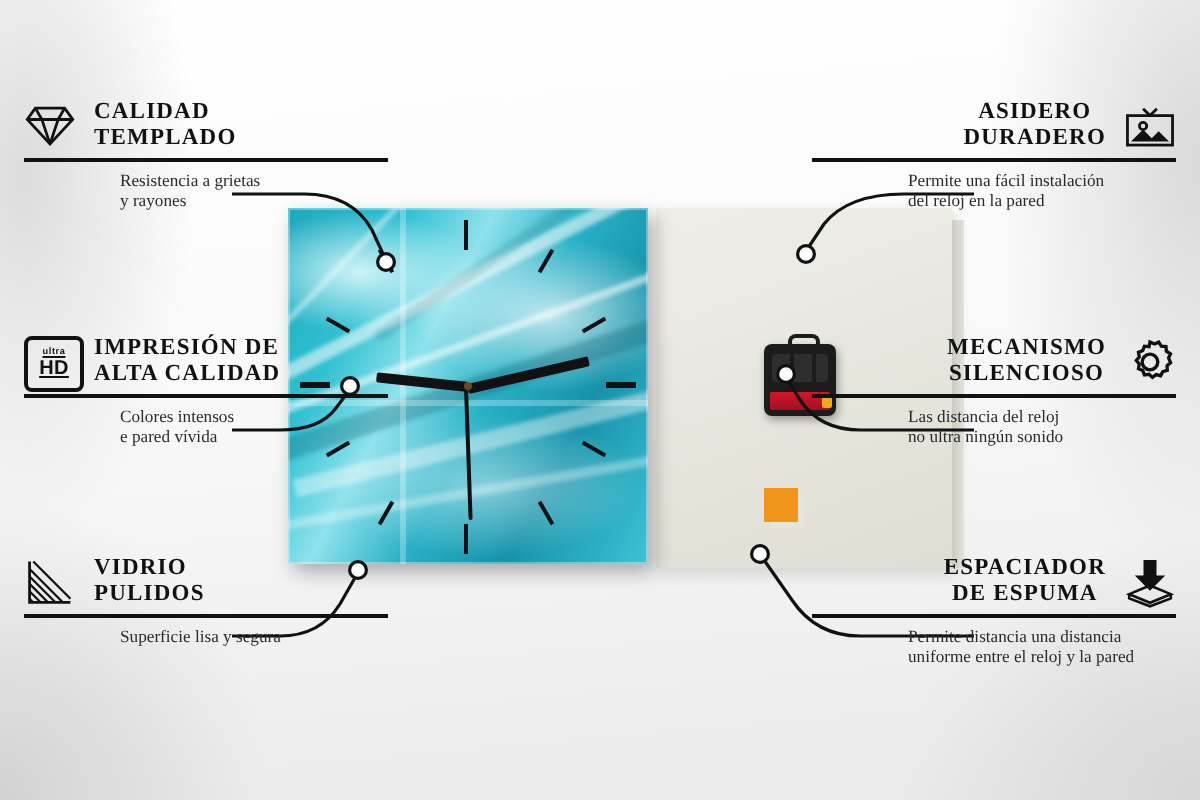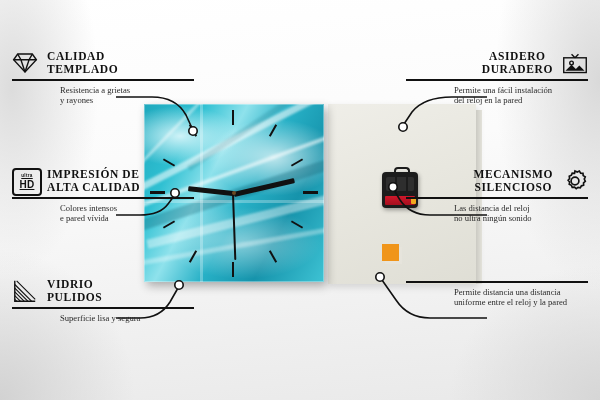--- a/index.html
+++ b/index.html
@@ -257,20 +257,33 @@
       </div>
     </div>
     <div class="rule"></div>
     <div class="desc">
       <div>Las distancia del reloj</div>
       <div>no ultra ningún sonido</div>
     </div>
   </div>
 
   <div class="feat right" style="left:406px;top:278px;">
+    <div class="head">
+      <span class="ic">
+        <svg viewBox="0 0 30 28" width="26" height="26" fill="none" stroke="#111" stroke-width="1.5">
+          <path d="M12,2 L18,2 L18,11 L22,11 L15,18 L8,11 L12,11 Z" fill="#111"></path>
+          <path d="M15,16 L27,21 L15,26 L3,21 Z"></path>
+          <path d="M3,21 L3,23.5 L15,28 L27,23.5 L27,21"></path>
+        </svg>
+      </span>
+      <div class="titles">
+        <div>ESPACIADOR</div>
+        <div>DE ESPUMA</div>
+      </div>
+    </div>
     <div class="rule"></div>
     <div class="desc">
       <div>Permite distancia una distancia</div>
       <div>uniforme entre el reloj y la pared</div>
     </div>
   </div>
 
 </div>
 
 </body></html>

